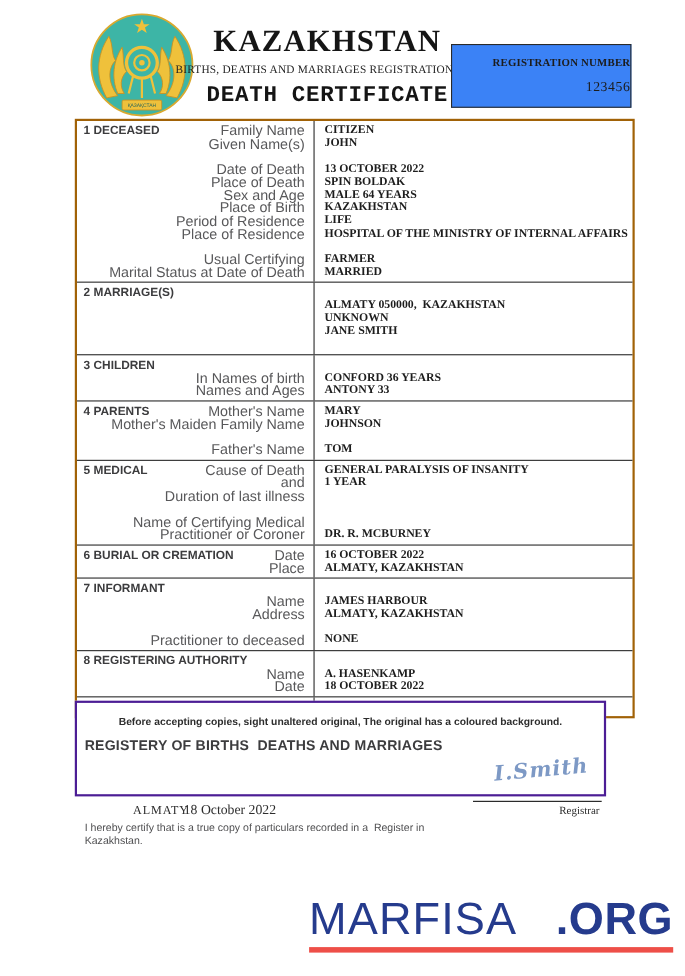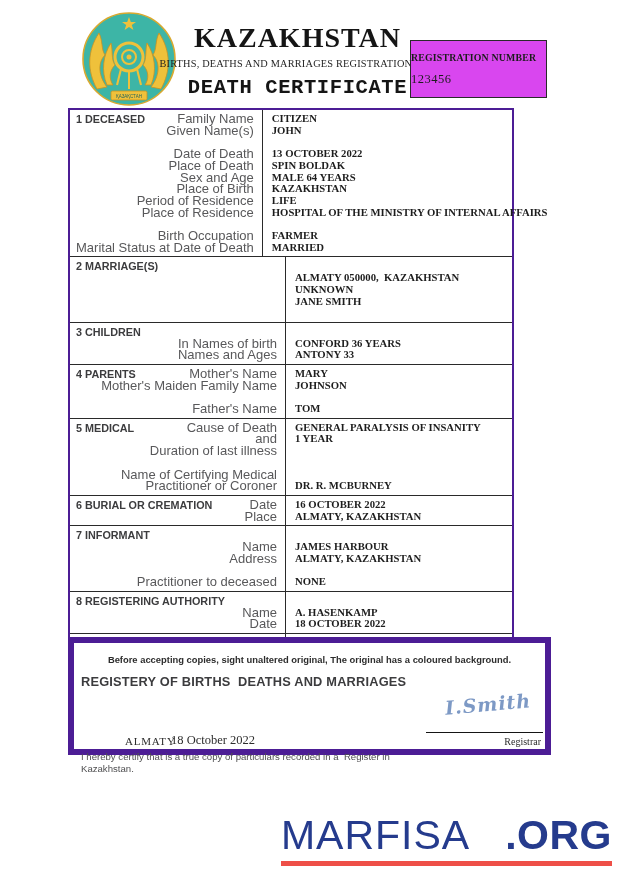--- a/index.html
+++ b/index.html
@@ -6,37 +6,37 @@
   html,body { background:#ffffff; }
   body { width:623px; height:887px; font-family:"Liberation Sans", sans-serif; }
   .page { position:relative; width:623px; height:887px; background:#ffffff; overflow:hidden; }
 
   
   .emblem { position:absolute; left:77px; top:11px; width:104px; height:96px; }
   .header-titles { position:absolute; left:145px; top:22px; width:305px; text-align:center; }
   .country { font-family:"Liberation Serif", serif; font-weight:bold; font-size:28px; letter-spacing:1px; color:#151515; }
   .act { font-family:"Liberation Serif", serif; font-size:10.3px; color:#1f1f1f; margin-top:4px; letter-spacing:0.2px; }
   .doc-title { font-family:Liberation Mono, monospace; font-weight:bold; font-size:20.5px; color:#151515; margin-top:7px; letter-spacing:0.6px; }
-  .reg-box { position:absolute; left:410px; top:40px; width:137px; height:58px; border:1.5px solid #2a2a2a; text-align:left; background:#d946ef; }
+  .reg-box { position:absolute; left:410px; top:40px; width:164px; height:58px; border:1.5px solid #2a2a2a; text-align:right; background:#3b82f6; }
   .reg-label { font-family:"Liberation Serif", serif; font-weight:bold; font-size:9.8px; margin-top:11px; color:#1c1c1c; letter-spacing:0.2px; }
   .reg-number { font-family:"Liberation Serif", serif; font-size:12.5px; margin-top:9px; color:#1c1c1c; letter-spacing:0.5px; }
 
   
-  .cert-table { position:absolute; left:68px; top:108px; width:446px; border:2px solid #4c1d95; background:#fff; }
+  .cert-table { position:absolute; left:68px; top:108px; width:509px; border:2px solid #a16207; background:#fff; }
   .section { display:flex; border-top:1px solid #2a2a2a; }
   .section:first-child { border-top:none; }
   .col-left { width:215px; position:relative; padding:3px 8px 3px 6px; min-height:17px; }
   .section-title { position:absolute; left:6px; top:3px; font-weight:bold; font-size:10.8px; color:#3c3c3e; white-space:nowrap; }
   .labels { text-align:right; }
   .row-label { font-size:13px; color:#58585a; line-height:11.7px; min-height:11.7px; white-space:nowrap; }
   .col-right { flex:1; border-left:1px solid #2a2a2a; padding:3px 4px 3px 9px; }
   .row-value { font-family:"Liberation Serif", serif; font-weight:bold; font-size:10.7px; color:#1d1d1d; line-height:11.7px; min-height:11.7px; white-space:pre; }
 
   
-  .footer-box { position:absolute; left:68px; top:637px; width:483px; height:118px; border:6px solid #4c1d95; background:#fff; }
+  .footer-box { position:absolute; left:68px; top:637px; width:483px; height:87px; border:2px solid #4c1d95; background:#fff; }
   .notice { position:absolute; top:11px; left:0; width:100%; text-align:center; font-weight:bold; font-size:9.4px; color:#2d2d2d; }
   .registry { position:absolute; left:7px; top:31px; font-weight:bold; font-size:12.8px; color:#3c3c3e; white-space:pre; letter-spacing:0.2px; }
   .certify { position:absolute; left:7px; top:60px; width:354px; font-size:9.6px; color:#4f4f51; line-height:11.5px; white-space:pre-wrap;margin-top:48px; }
   .signature { position:absolute; right:14px; top:50px; font-family:"DejaVu Serif", serif; font-style:italic; font-weight:bold; font-size:19px; color:#7d99c5; transform:rotate(-5deg); letter-spacing:1px; }
   .sig-line { position:absolute; right:2px; top:89px; width:117px; border-top:1.5px solid #151515; }
   .registrar { position:absolute; right:4px; top:93px; font-family:"Liberation Serif", serif; font-size:10px; color:#2d2d2d; }
   .place { position:absolute; left:7px; top:92px; font-family:"Liberation Serif", serif; font-size:11px; color:#2d2d2d; letter-spacing:0.8px;margin-left:44px; }
   .cert-date { position:absolute; left:97px; top:90px; font-family:"Liberation Serif", serif; font-size:12.5px; color:#2d2d2d; }
 
   
@@ -92,21 +92,21 @@
             <div class="row-label">Family Name</div>
             <div class="row-label">Given Name(s)</div>
             <div class="row-label"></div>
             <div class="row-label">Date of Death</div>
             <div class="row-label">Place of Death</div>
             <div class="row-label">Sex and Age</div>
             <div class="row-label">Place of Birth</div>
             <div class="row-label">Period of Residence</div>
             <div class="row-label">Place of Residence</div>
             <div class="row-label"></div>
-            <div class="row-label">Birth Occupation</div>
+            <div class="row-label">Usual Certifying</div>
             <div class="row-label">Marital Status at Date of Death</div>
           </div>
         </div>
         <div class="col-right">
           <div class="row-value">CITIZEN</div>
           <div class="row-value">JOHN</div>
           <div class="row-value"></div>
           <div class="row-value">13 OCTOBER 2022</div>
           <div class="row-value">SPIN BOLDAK</div>
           <div class="row-value">MALE 64 YEARS</div>

